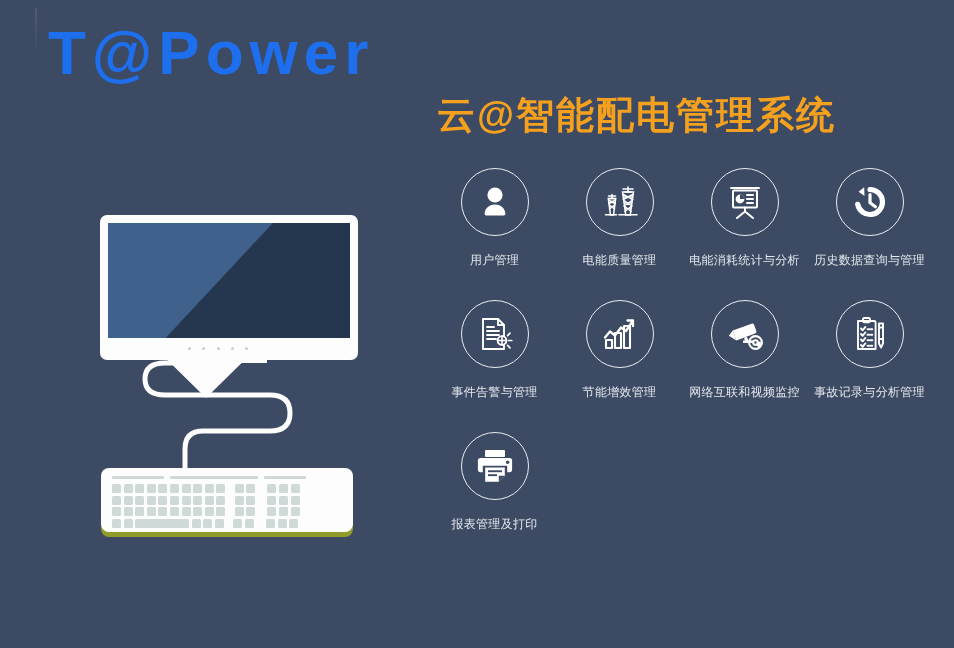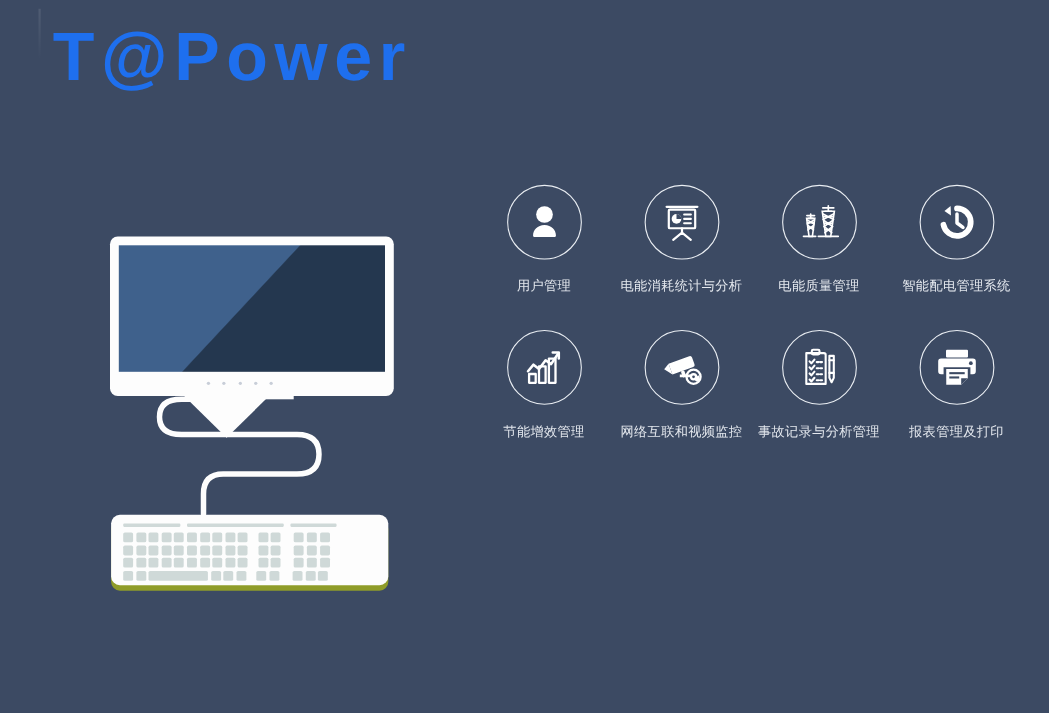--- a/index.html
+++ b/index.html
@@ -98,20 +98,21 @@
   }
 </style>
 </head>
 <body>
 
 <div class="stage">
 
   <div class="edge-line"></div>
 
   <div class="brand-title">T@Power</div>
+  <div class="brand-subtitle">云@智能配电管理系统</div>
 
   <div class="computer">
     <div class="monitor-bezel">
       <div class="monitor-screen"></div>
       <div class="monitor-dots">
         <i></i>
           <i></i>
           <i></i>
           <i></i>
           <i></i>
@@ -215,70 +216,83 @@
         <svg width="40" height="40" viewBox="0 0 40 40" fill="#ffffff">
           <circle cx="20" cy="13" r="7.6"></circle>
           <path d="M20 22.5c-6.4 0-10.4 4.6-10.4 9.6 0 .9.7 1.4 1.6 1.4h17.6c.9 0 1.6-.5 1.6-1.4 0-5-4-9.6-10.4-9.6z"></path>
         </svg>
       </div>
       <div class="cell-label">用户管理</div>
     </div>
 
     <div class="cell">
       <div class="ring">
+        <svg width="42" height="42" viewBox="0 0 42 42" fill="none" stroke="#ffffff" stroke-width="1.5">
+          <g stroke-linecap="round">
+            <path d="M24 8h10M26 11h6M29 6v5"></path>
+            <path d="M23.5 11h11l-3.3 23h-4.4z" fill="none"></path>
+            <path d="M24.6 16h8.8M25.6 22h6.8M26.4 28h5.2"></path>
+            <path d="M24.2 13.5l9.6 5M33.8 13.5l-9.6 5M25 19.5l8 5.5M33 19.5l-8 5.5M25.9 25.5l6.2 5M32.1 25.5l-6.2 5"></path>
+            <path d="M20 33.8h18" stroke-width="1.6"></path>
+          </g>
+          <g stroke-linecap="round">
+            <path d="M9.5 15h7M11 17.5h4M13 13.5v4"></path>
+            <path d="M9.3 17.5h7.4L14.5 34h-3z" fill="none"></path>
+            <path d="M10 21.5h6M10.6 26h4.8"></path>
+            <path d="M9.8 19l6.4 3.6M16.2 19l-6.4 3.6M10.5 24l5 4M15.5 24l-5 4"></path>
+            <path d="M6.5 33.8h11" stroke-width="1.6"></path>
+          </g>
+        </svg>
+      </div>
+      <div class="cell-label">电能质量管理</div>
+    </div>
+
+    <div class="cell">
+      <div class="ring">
         <svg width="42" height="42" viewBox="0 0 42 42" fill="none" stroke="#ffffff" stroke-width="2" stroke-linecap="round">
           <path d="M7 7h28"></path>
           <rect x="9" y="9.5" width="24" height="17" rx="1"></rect>
           <path d="M21 26.5v4M21 30.5L13 37M21 30.5L29 37"></path>
           <g fill="#ffffff" stroke="none">
             <rect x="22" y="13" width="8" height="1.9" rx=".9"></rect>
             <rect x="22" y="17" width="8" height="1.9" rx=".9"></rect>
             <rect x="22" y="21" width="8" height="1.9" rx=".9"></rect>
           </g>
           <circle cx="16" cy="18" r="4.4" fill="#ffffff" stroke="none"></circle>
           <path d="M16 13.6A4.4 4.4 0 0 1 20.4 18H16z" fill="#3c4a63" stroke="none"></path>
         </svg>
       </div>
       <div class="cell-label">电能消耗统计与分析</div>
     </div>
 
     <div class="cell">
       <div class="ring">
-        <svg width="42" height="42" viewBox="0 0 42 42" fill="none" stroke="#ffffff" stroke-width="1.5">
-          <g stroke-linecap="round">
-            <path d="M24 8h10M26 11h6M29 6v5"></path>
-            <path d="M23.5 11h11l-3.3 23h-4.4z" fill="none"></path>
-            <path d="M24.6 16h8.8M25.6 22h6.8M26.4 28h5.2"></path>
-            <path d="M24.2 13.5l9.6 5M33.8 13.5l-9.6 5M25 19.5l8 5.5M33 19.5l-8 5.5M25.9 25.5l6.2 5M32.1 25.5l-6.2 5"></path>
-            <path d="M20 33.8h18" stroke-width="1.6"></path>
-          </g>
-          <g stroke-linecap="round">
-            <path d="M9.5 15h7M11 17.5h4M13 13.5v4"></path>
-            <path d="M9.3 17.5h7.4L14.5 34h-3z" fill="none"></path>
-            <path d="M10 21.5h6M10.6 26h4.8"></path>
-            <path d="M9.8 19l6.4 3.6M16.2 19l-6.4 3.6M10.5 24l5 4M15.5 24l-5 4"></path>
-            <path d="M6.5 33.8h11" stroke-width="1.6"></path>
-          </g>
-        </svg>
-      </div>
-      <div class="cell-label">电能质量管理</div>
-    </div>
-
-    <div class="cell">
-      <div class="ring">
         <svg width="42" height="42" viewBox="0 0 42 42" fill="none">
           <path d="M21 8.5a12.5 12.5 0 1 1-12.3 14.8" stroke="#ffffff" stroke-width="5.2" stroke-linecap="round"></path>
           <path d="M15.2 6.2l-5.6 4.6 5.9 4.2z" fill="#ffffff"></path>
           <path d="M21 13.5v8.2l5.4 4" stroke="#ffffff" stroke-width="3.2" stroke-linecap="round" stroke-linejoin="round"></path>
         </svg>
       </div>
-      <div class="cell-label">智能配电管理系统</div>
-    </div>
-
-
+      <div class="cell-label">历史数据查询与管理</div>
+    </div>
+
+
+    <div class="cell">
+      <div class="ring">
+        <svg width="42" height="42" viewBox="0 0 42 42" fill="none" stroke="#ffffff" stroke-width="1.9" stroke-linecap="round" stroke-linejoin="round">
+          <path d="M9 6h15l6 6v24H9z"></path>
+          <path d="M24 6v6h6"></path>
+          <path d="M13 14h7M13 18h12M13 22h12M13 26h9"></path>
+          <circle cx="28" cy="27.5" r="4.4" fill="#3c4a63"></circle>
+          <path d="M28 23.1v8.8M23.6 27.5h8.8" stroke-width="1.6"></path>
+          <path d="M33.6 22.6l2.4-2.4M34.6 27.5h3.2M33.6 32.4l2.4 2.4" stroke-width="1.7"></path>
+        </svg>
+      </div>
+      <div class="cell-label">事件告警与管理</div>
+    </div>
 
 
     <div class="cell">
       <div class="ring">
         <svg width="42" height="42" viewBox="0 0 42 42" fill="none" stroke="#ffffff" stroke-width="2.1" stroke-linecap="round" stroke-linejoin="round">
           <rect x="7" y="27" width="6" height="8"></rect>
           <rect x="16" y="20" width="6" height="15"></rect>
           <rect x="25" y="13" width="6" height="22"></rect>
           <path d="M6 24.5l5-6 5 4 6-8 5 3.5 6-9" stroke-width="2.3"></path>
           <path d="M28.5 7.5H34v5.5" stroke-width="2.3"></path>

